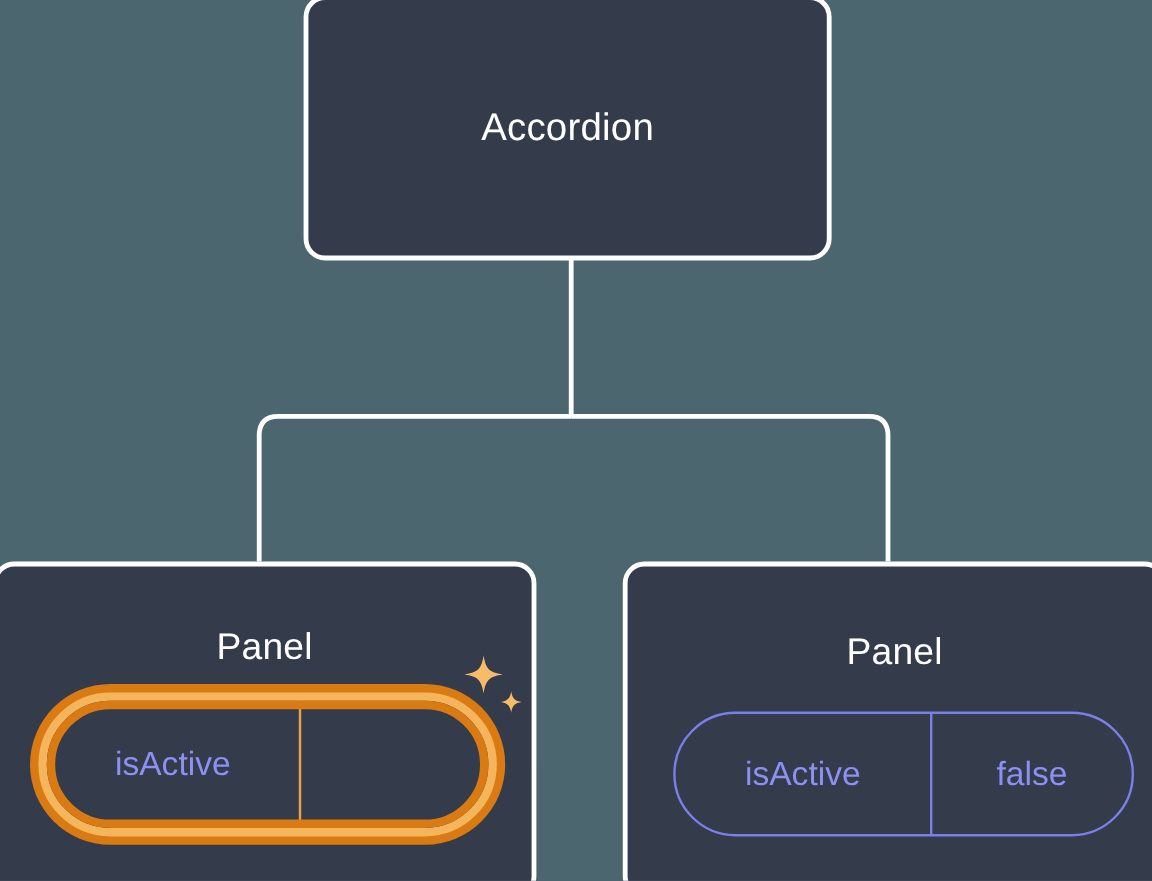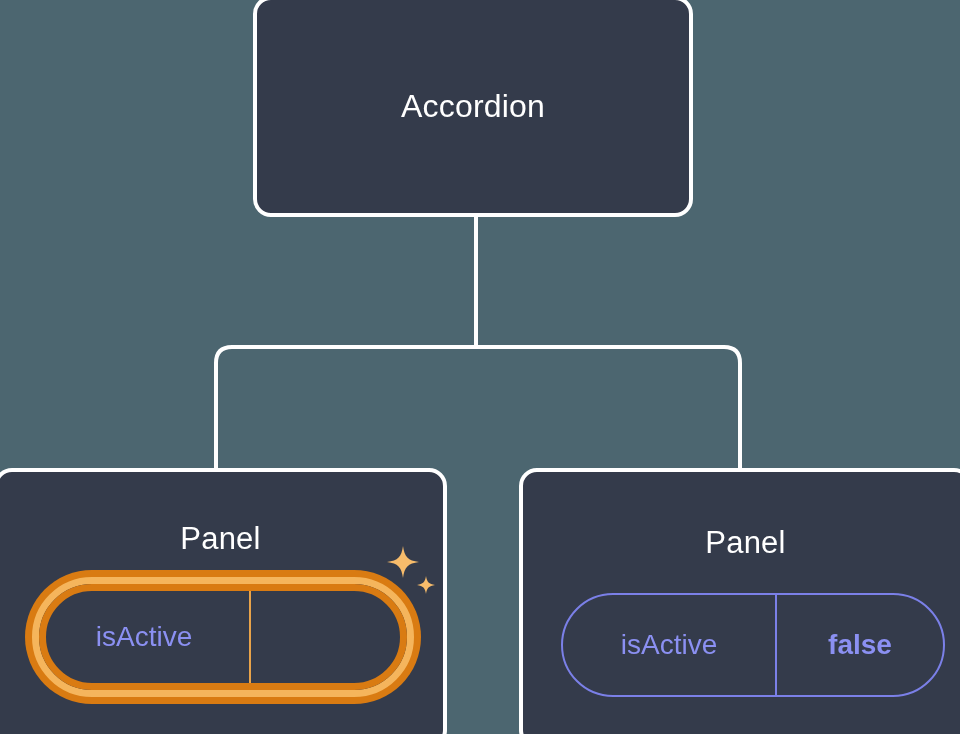--- a/index.html
+++ b/index.html
@@ -141,21 +141,20 @@
     height: 104px;
     border: 2px solid #7b80e8;
     background: transparent;
   }
   #pill-right .prop-key {
     width: 214px;
     border-right: 2px solid #7b80e8;
   }
   #pill-right .prop-val {
     flex: 1;
-    font-weight: bold;
   }
 </style>
 </head>
 <body>
 
 <div id="stage">
 
   <svg id="edges" viewBox="0 0 960 734" width="960" height="734">
 
     <path d="M 476 213 L 476 347" stroke="#ffffff" stroke-width="4" fill="none"></path>

